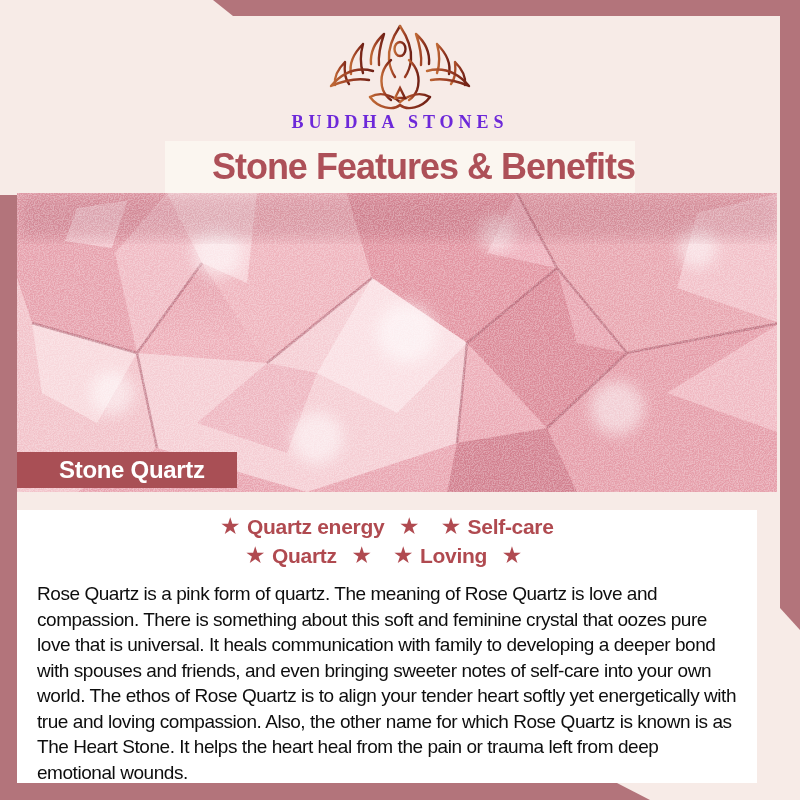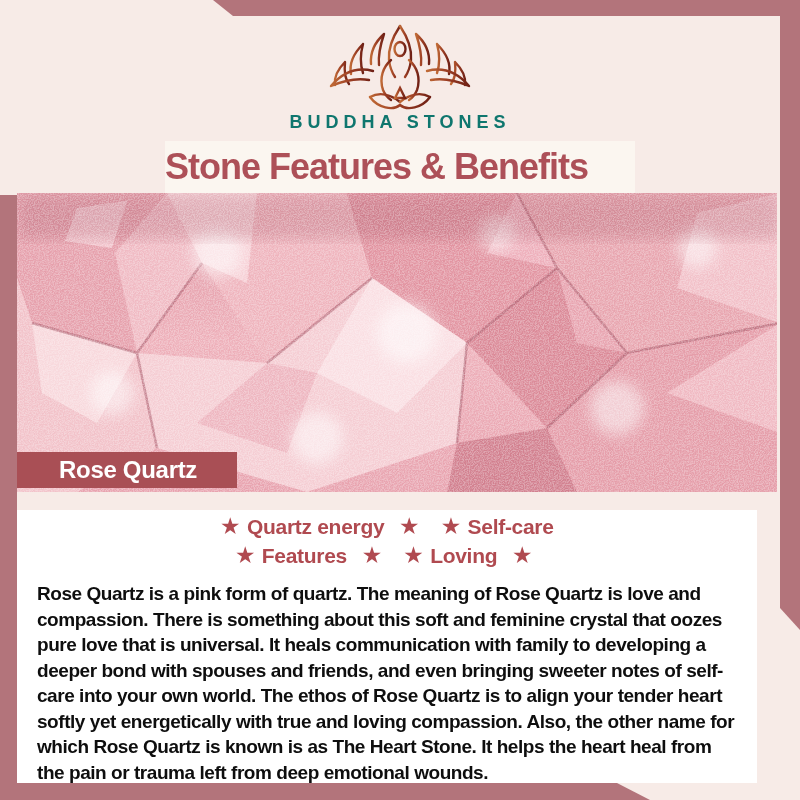--- a/index.html
+++ b/index.html
@@ -18,46 +18,46 @@
     clip-path:polygon(0 0,20px 0,20px 630px,0 608px);}
   .strip-left{left:0;top:195px;width:47px;height:605px;
     background:var(--frame,#b3747b);
     clip-path:polygon(0 0,47px 0,17px 18px,17px 605px,0 605px);}
   .band-bottom{left:0;top:783px;width:650px;height:17px;
     background:var(--frame,#b3747b);
     clip-path:polygon(0 0,617px 0,650px 17px,0 17px);}
   
   .logo{position:absolute;left:325px;top:22px;width:150px;height:92px;}
   .brand{position:absolute;left:0;top:112px;width:800px;text-align:center;
-    font-family:Liberation Sans, sans-serif;font-size:18px;font-weight:600;
-    letter-spacing:5px;color:#0f766e;}
+    font-family:Liberation Serif, serif;font-size:18px;font-weight:600;
+    letter-spacing:5px;color:#6d28d9;}
   
   .banner{position:absolute;left:165px;top:141px;width:470px;height:52px;
-    background:var(--banner-bg,#fbf6f0);display:flex;align-items:center;justify-content:flex-start;}
+    background:var(--banner-bg,#fbf6f0);display:flex;align-items:center;justify-content:flex-end;}
   .banner h1{margin:0;font-size:36px;font-weight:700;letter-spacing:-1px;
     color:var(--accent-text,#ad5058);}
   
   .photo{position:absolute;left:17px;top:193px;width:763px;height:299px;}
   .photo svg{display:block;width:100%;height:100%;}
   .photo-gap{position:absolute;left:777px;top:193px;width:3px;height:299px;
     background:var(--page-bg,#f7ebe7);}
   
   .stone-label{position:absolute;left:17px;top:452px;width:220px;height:36px;
     background:var(--label-bg,#a94f55);color:#fff;font-size:24px;font-weight:700;
     line-height:36px;padding-left:42px;box-sizing:border-box;letter-spacing:-0.3px;}
   
   .panel{position:absolute;left:17px;top:510px;width:740px;height:273px;
     background:var(--panel-bg,#ffffff);box-sizing:border-box;padding:5px 19px 0 20px;}
   .feat-row{display:flex;justify-content:center;align-items:baseline;
     height:29px;color:var(--star-text,#b04a50);font-size:21px;font-weight:700;
     letter-spacing:-0.3px;}
   .feat-item{display:inline-flex;align-items:baseline;margin:0 8px;white-space:nowrap;}
   .feat-item .star{font-size:20px;margin-right:8px;position:relative;top:-1px;}
   .desc{margin:8px 0 0 0;color:var(--body-text,#0e0e0e);
-    font-size:19px;font-weight:700;letter-spacing:-0.45px;line-height:25.5px;
+    font-size:19px;font-weight:400;letter-spacing:-0.45px;line-height:25.5px;
     text-align:left;}
 </style>
 </head>
 <body>
 
 <div class="stage">
 
   <div class="shape band-top"></div>
   <div class="shape strip-right"></div>
   <div class="shape strip-left"></div>
@@ -165,40 +165,40 @@
         <circle cx="480" cy="40" r="18"></circle>
       </g>
 
       <rect x="0" y="0" width="763" height="46" fill="#a14f60" opacity="0.28" filter="url(#soft)"></rect>
 
       <rect x="0" y="0" width="763" height="299" filter="url(#speck)" opacity="0.3"></rect>
     </svg>
   </div>
   <div class="photo-gap"></div>
 
-  <div class="stone-label">Rose Quartz</div>
+  <div class="stone-label">Stone Quartz</div>
 
   <div class="panel">
     <div class="feat-row">
       <span class="feat-item">
           <span class="star">★</span>
           <span>Quartz energy</span>
         </span>
       <span class="feat-item">
           <span class="star">★</span>
         </span>
       <span class="feat-item">
           <span class="star">★</span>
           <span>Self-care</span>
         </span>
     </div>
     <div class="feat-row">
       <span class="feat-item">
           <span class="star">★</span>
-          <span>Features</span>
+          <span>Quartz</span>
         </span>
       <span class="feat-item">
           <span class="star">★</span>
         </span>
       <span class="feat-item">
           <span class="star">★</span>
           <span>Loving</span>
         </span>
       <span class="feat-item">
           <span class="star">★</span>

